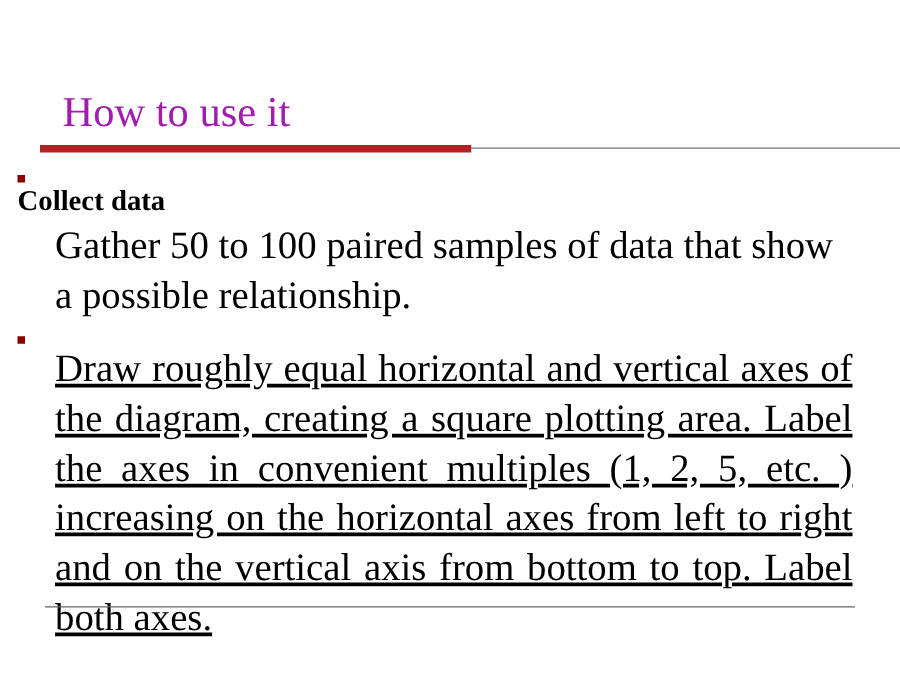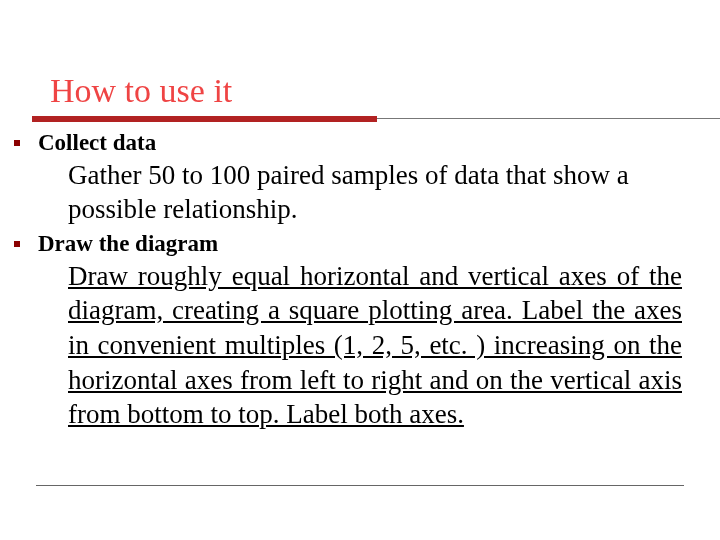--- a/index.html
+++ b/index.html
@@ -1,28 +1,28 @@
 <!DOCTYPE html>
 <html><head>
 <meta charset="utf-8">
 <style>
   * { margin: 0; padding: 0; box-sizing: border-box; }
   html, body { width: 720px; height: 540px; background: #fff; font-family: Garamond, "Times New Roman", serif; color: #000; }
   .slide { width: 720px; height: 540px; position: relative; padding: 0; }
   .title-area { padding: 72px 40px 0 50px; }
-  .title { font-size: 34px; font-weight: 400; color: #ef4444; margin-bottom: 6px; }
+  .title { font-size: 34px; font-weight: 400; color: #a21caf; margin-bottom: 6px; }
   .rule { position: relative; height: 6px; margin-top: 4px; }
   .rule-red { position: absolute; left: -18px; top: 0; height: 6px; width: 345px; background: #b22222; }
   .rule-gray { position: absolute; left: 327px; top: 2px; height: 1px; width: 355px; background: #777; }
   .content { padding: 6px 36px 0 14px; }
-  .item { display: flex; align-items: flex-start; margin-bottom: 2px; }
+  .item { display: flex; align-items: flex-start; margin-bottom: 2px; flex-direction: column; }
   .bullet { width: 6px; height: 6px; background: #8b0000; margin-top: 12px; margin-right: 18px; flex-shrink: 0; }
   .body { flex: 1; }
   .heading { font-size: 23px; font-weight: 700; line-height: 1.3; }
-  .desc { font-size: 27px; font-weight: 400; line-height: 1.28; padding-left: 30px; padding-right: 2px; }
+  .desc { font-size: 31px; font-weight: 400; line-height: 1.28; padding-left: 30px; padding-right: 2px; }
   .desc.justify { text-align: justify; text-decoration: underline; }
   .bottom-rule { position: absolute; left: 36px; bottom: 54px; width: 648px; height: 1px; background: #666; }
 </style>
 </head>
 <body>
 <div class="slide">
 
   <div class="title-area">
     <div class="title">How to use it</div>
     <div class="rule">
@@ -37,21 +37,20 @@
       <div class="bullet"></div>
       <div class="body">
         <div class="heading">Collect data</div>
         <div class="desc">Gather 50 to 100 paired samples of data that show a possible relationship.</div>
       </div>
     </div>
 
     <div class="item">
       <div class="bullet"></div>
       <div class="body">
-        <div class="heading">Draw the diagram</div>
         <div class="desc justify">Draw roughly equal horizontal and vertical axes of the diagram, creating a square plotting area. Label the axes in convenient multiples (1, 2, 5, etc. ) increasing on the horizontal axes from left to right and on the vertical axis from bottom to top. Label both axes.</div>
       </div>
     </div>
 
 
   </div>
 
   <div class="bottom-rule"></div>
 </div>
 

